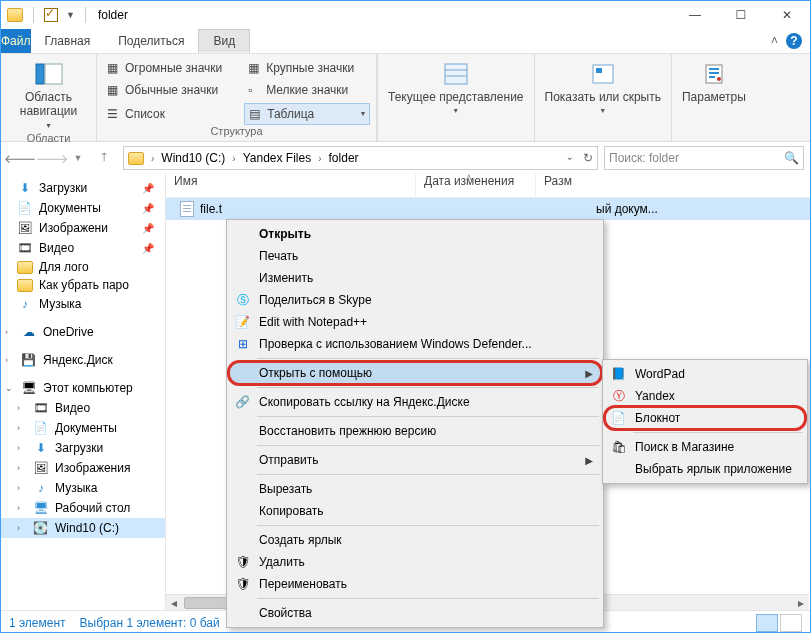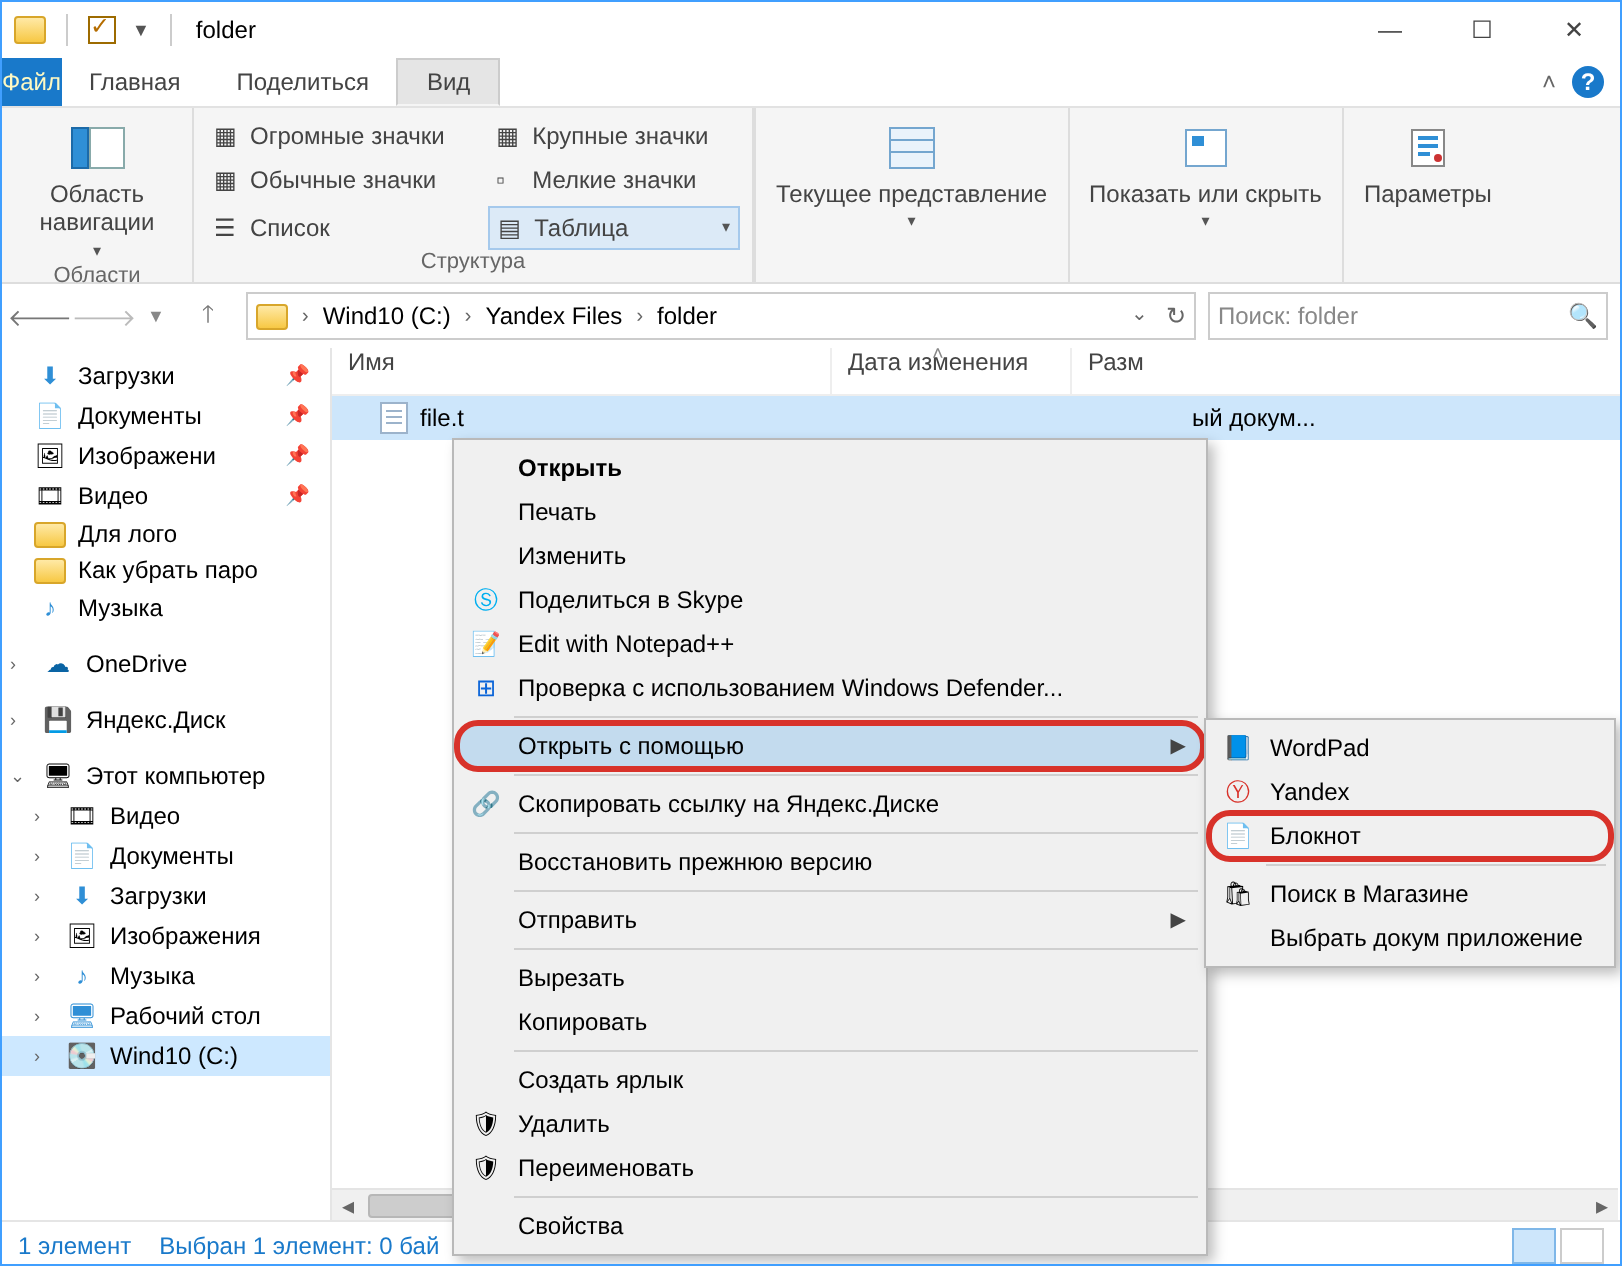--- a/index.html
+++ b/index.html
@@ -41,21 +41,21 @@
 .sb-item{ display:flex; align-items:center; gap:6px; padding:2px 4px 2px 16px; color:#000;}
 .sb-item.sel{ background:#cde8ff;}
 .sb-item .pin{margin-left:auto; color:#5b84a8; font-size:10px; padding-right:6px;}
 .sb-item .exp{width:10px; color:#666; font-size:9px;}
 .sb-ico{width:16px; height:16px; display:inline-flex; align-items:center; justify-content:center;}
 .folder-s{width:16px;height:13px;background:linear-gradient(#ffe9a6,#f7c844); border:1px solid #d8a62a; border-radius:2px;}
 .main { flex:1; position:relative; overflow:hidden;}
 .col-head{ height:24px; border-bottom:1px solid #eee; display:flex; align-items:center;}
 .col-head .col{ padding:0 8px; color:#444; border-right:1px solid #eee; height:100%; display:flex; align-items:flex-start;}
 .row{ height:22px; display:flex; align-items:center; background:#cde6fb;}
-.row .fname{ padding-left:24px; display:flex; align-items:center; gap:6px;}
+.row .fname{ padding-left:14px; display:flex; align-items:center; gap:6px;}
 .txt-ico{ width:14px; height:16px; background:#fff; border:1px solid #9cb3cb; position:relative;}
 .txt-ico::before{content:""; position:absolute; top:3px; left:2px; right:2px; height:1px; background:#9cb3cb; box-shadow:0 3px 0 #9cb3cb,0 6px 0 #9cb3cb;}
 .status { height:24px; border-top:1px solid #e5e5e5; display:flex; align-items:center; padding:0 8px; gap:14px; color:#1979ca;}
 .status .right{margin-left:auto; display:flex; gap:2px;}
 .viewbtn{width:22px;height:18px;border:1px solid #ccc; background:#fff;}
 .viewbtn.active{background:#cde6fb; border-color:#7fb7e8;}
 
 
 .ctx { position:absolute; background:#f0f0f0; border:1px solid #b9b9b9; box-shadow:3px 3px 6px rgba(0,0,0,.25); padding:3px 2px;}
 .ctx .mi{ display:flex; align-items:center; height:22px; padding:0 28px 0 30px; color:#000; position:relative; white-space:nowrap;}
@@ -404,15 +404,15 @@
   <div class="mi red-out">
       <span class="mi-ico">📄</span>
       <span>Блокнот</span>
     </div>
   <hr>
   <div class="mi">
       <span class="mi-ico">🛍</span>
       <span>Поиск в Магазине</span>
     </div>
   <div class="mi">
-      <span>Выбрать докум приложение</span>
+      <span>Выбрать ярлык приложение</span>
     </div>
 </div>
 
 </body></html>

